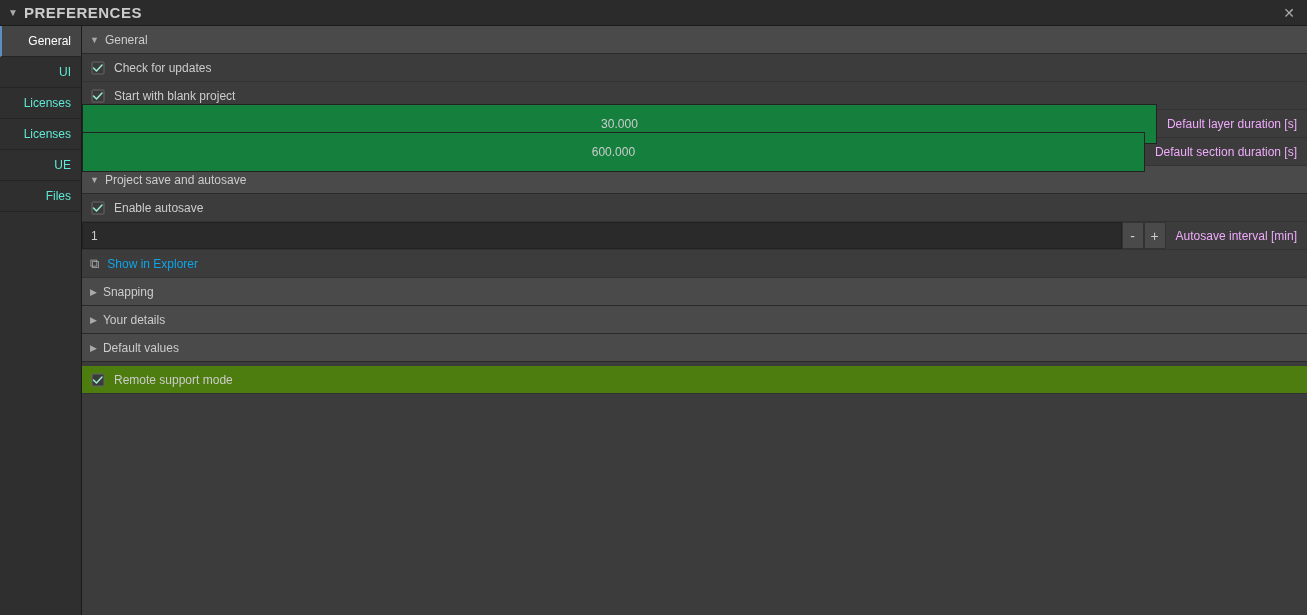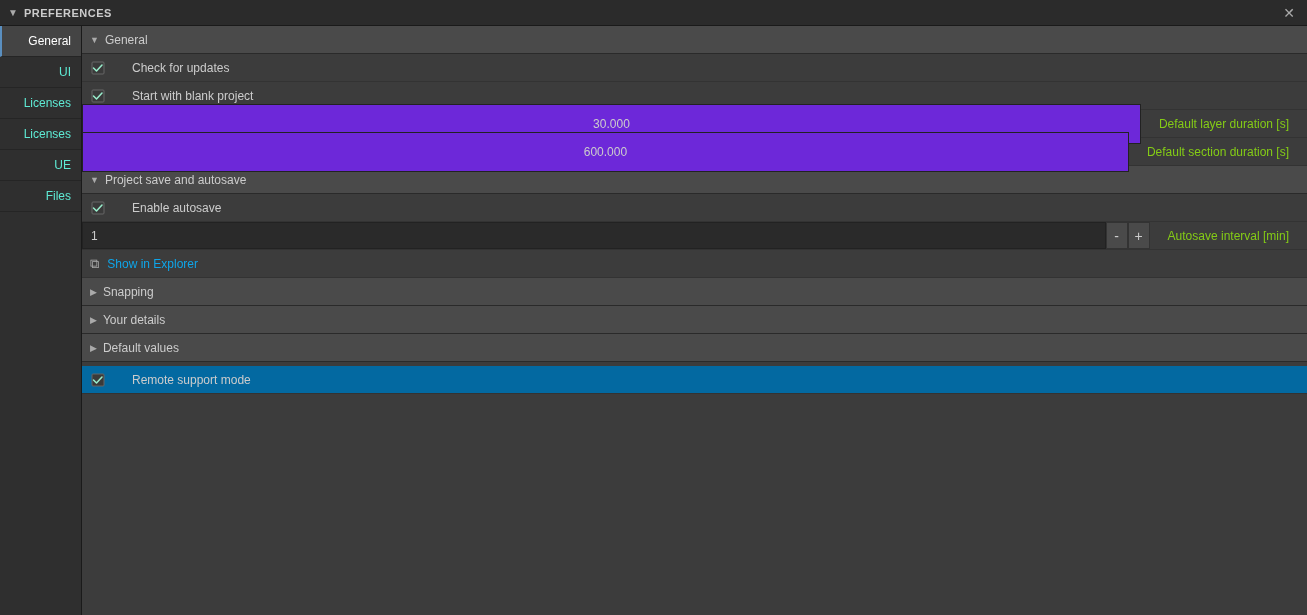--- a/index.html
+++ b/index.html
@@ -26,21 +26,21 @@
       display: flex;
       align-items: center;
       gap: 6px;
     }
     .title-bar-triangle {
       color: #aaa;
       font-size: 10px;
     }
     .title-bar-text {
       color: #ccc;
-      font-size: 11px;
+      font-size: 15px;
       font-weight: 600;
       letter-spacing: 0.5px;
     }
     .close-btn {
       background: none;
       border: none;
       color: #aaa;
       cursor: pointer;
       font-size: 14px;
       padding: 2px 4px;
@@ -117,45 +117,44 @@
       margin-right: 8px;
       flex-shrink: 0;
     }
     .check-icon svg {
       width: 14px;
       height: 14px;
     }
     .check-label {
       color: #ccc;
       font-size: 12px;
-      margin-left: 18px;
     }
 
     
     .input-row {
       display: flex;
       align-items: center;
       border-bottom: 1px solid #333;
       height: 28px;
       background: #3c3c3c;
     }
     .input-field {
       flex: 1;
-      background: #6d28d9;
+      background: #15803d;
       border: 1px solid #222;
       color: #ccc;
       padding: 19px 8px;
       font-size: 12px;
       height: 100%;
       text-align: center;
       outline: none;
     }
     .input-label {
-      padding: 0 18px;
-      color: #84cc16;
+      padding: 0 10px;
+      color: #f0abfc;
       font-size: 12px;
       white-space: nowrap;
     }
 
     
     .interval-row {
       display: flex;
       align-items: center;
       border-bottom: 1px solid #333;
       height: 28px;
@@ -216,21 +215,21 @@
       height: 28px;
     }
 
     
     .remote-row {
       display: flex;
       align-items: center;
       padding: 5px 8px;
       border-bottom: 1px solid #333;
       height: 28px;
-      background: #0369a1;
+      background: #4d7c0f;
       margin-top: 4px;
     }
   </style>
 </head>
 <body>
 
 <div class="title-bar">
   <div class="title-bar-left">
     <span class="title-bar-triangle">▼</span>
     <span class="title-bar-text">PREFERENCES</span>

